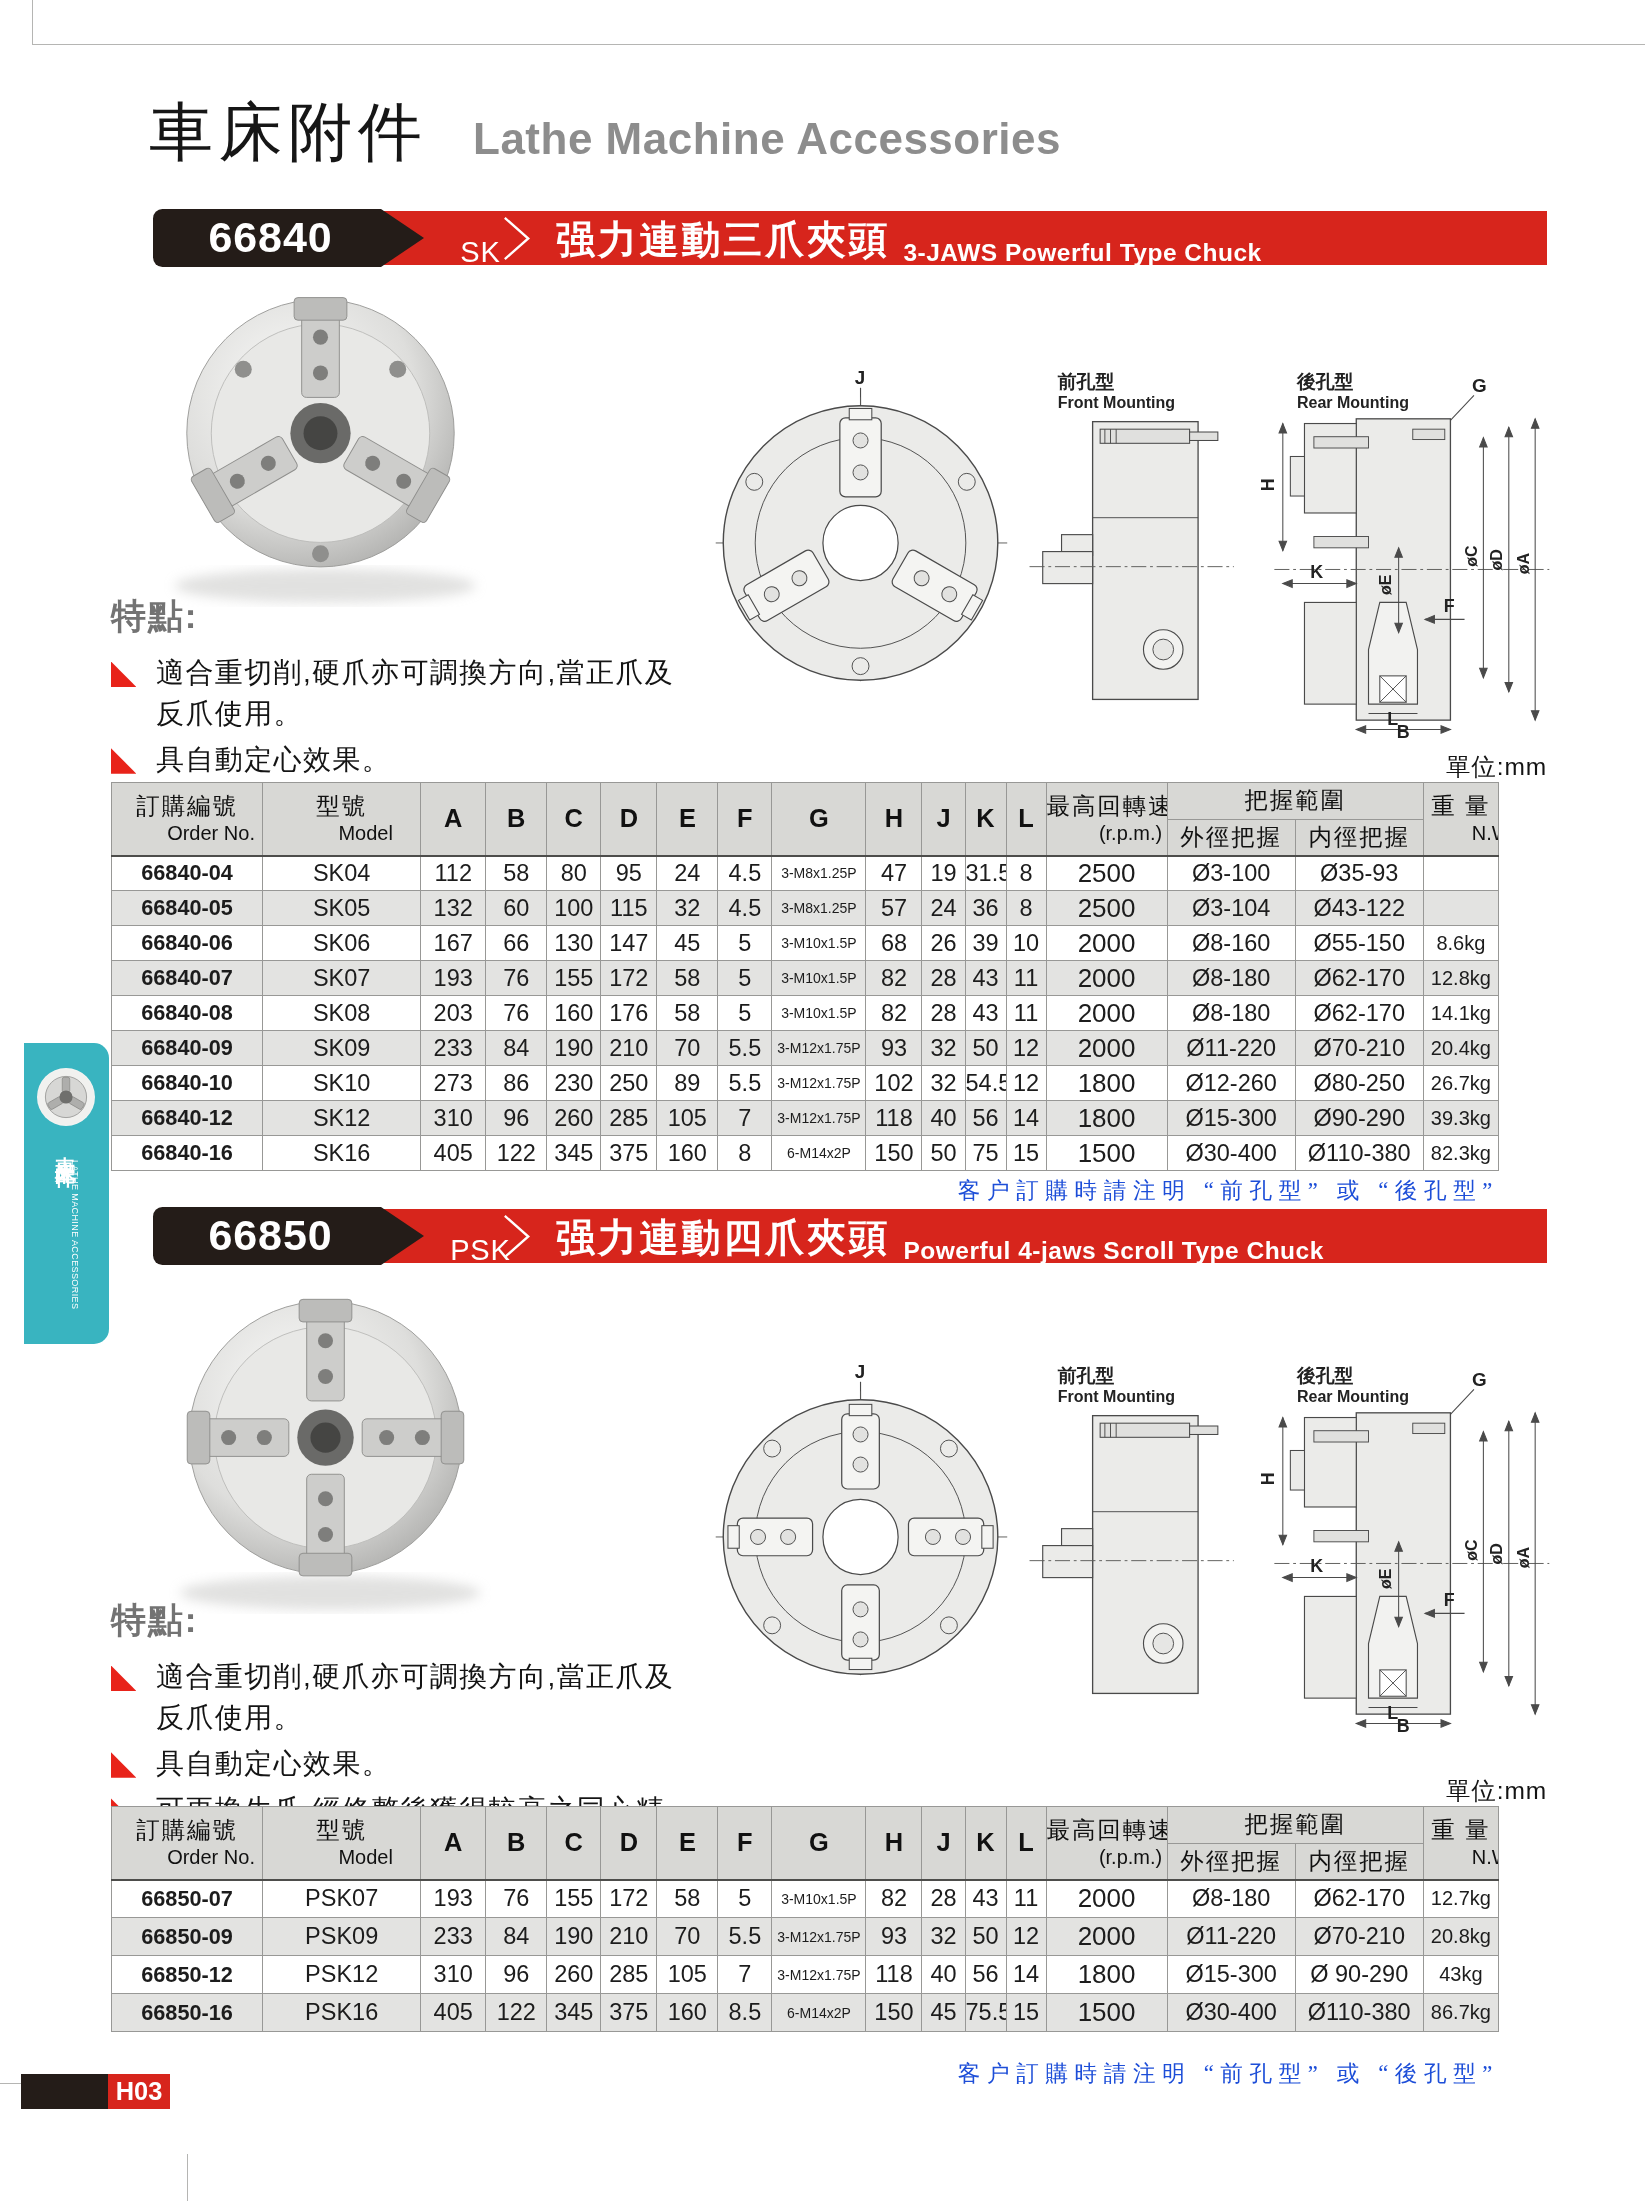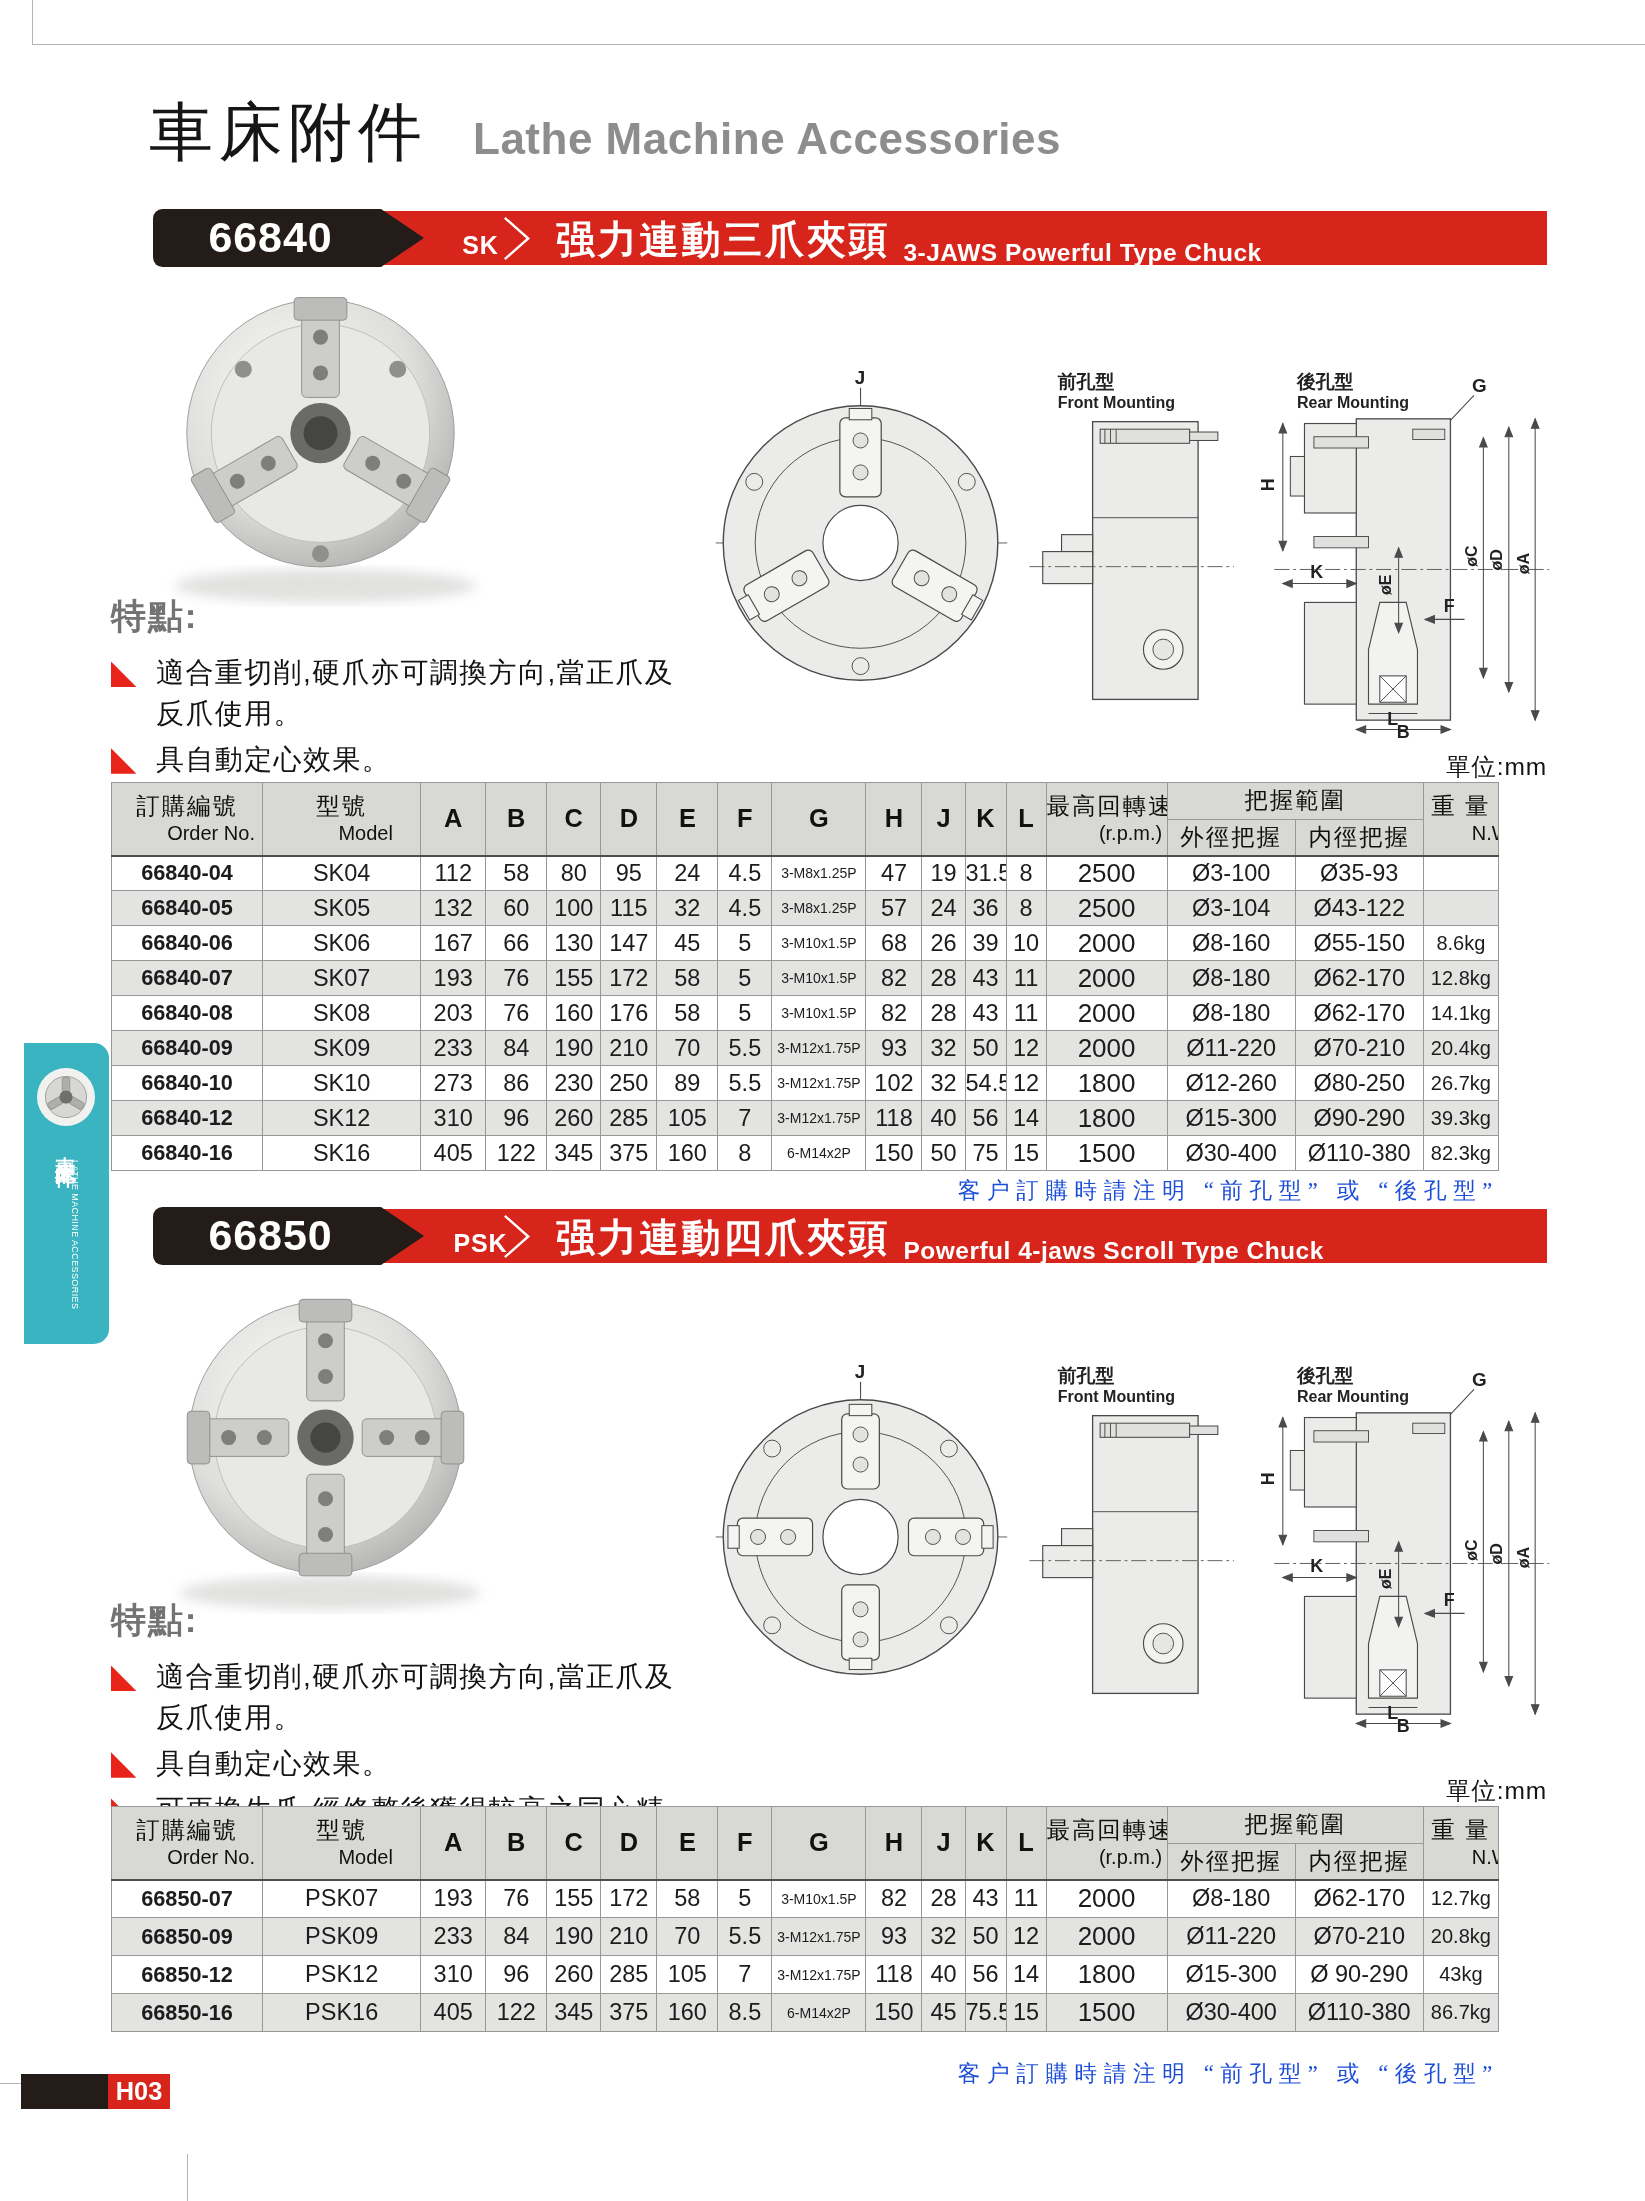--- a/index.html
+++ b/index.html
@@ -15,22 +15,22 @@
   #title-en{left:473px;top:114px;font-size:44px;font-weight:700;color:#8d8d8d;letter-spacing:0.5px;}
 
   
   .banner{left:153px;width:1394px;height:58px;}
   .banner .redbar{position:absolute;left:169px;right:0;top:1.9px;bottom:1.9px;background:#d7251c;}
   .banner .tab{position:absolute;left:0;top:0;width:228px;height:58px;background:#241c18;border-radius:9.4px 0 0 9.4px;}
   .banner .tab::after{content:"";position:absolute;left:228px;top:0;width:0;height:0;
       border-top:29px solid transparent;border-bottom:29px solid transparent;border-left:43px solid #241c18;}
   .banner .code{position:absolute;left:0;top:0;width:235px;height:58px;line-height:56px;text-align:center;
       color:#fff;font-size:43px;font-weight:700;letter-spacing:0.9px;}
-  .banner .series{position:absolute;left:271px;top:7px;width:113px;height:58px;line-height:58px;text-align:center;
-      color:#fff;font-size:25px;font-weight:700;letter-spacing:0.9px;}
+  .banner .series{position:absolute;left:271px;top:14px;width:113px;height:58px;line-height:58px;text-align:center;
+      color:#fff;font-size:29px;font-weight:400;letter-spacing:0.9px;}
   .banner .chev{position:absolute;left:347px;top:6.6px;}
   .banner .titles{position:absolute;left:403px;top:0;height:58px;display:flex;align-items:flex-end;gap:13px;white-space:nowrap;}
   .banner .t-zh{color:#fff;font-size:39px;font-weight:700;letter-spacing:2.8px;}
   .banner .t-en{color:#fff;font-size:24.5px;font-weight:700;letter-spacing:0.5px;padding-top:7.5px;}
 
   
   .features{left:111px;width:584px;}
   .features .fh{font-size:35px;font-weight:700;color:#737373;letter-spacing:1.9px;margin-bottom:13px;}
   .features ul{list-style:none;margin:0;padding:0;}
   .features li{position:relative;padding-left:45px;font-size:28px;line-height:1.45;letter-spacing:1.4px;

